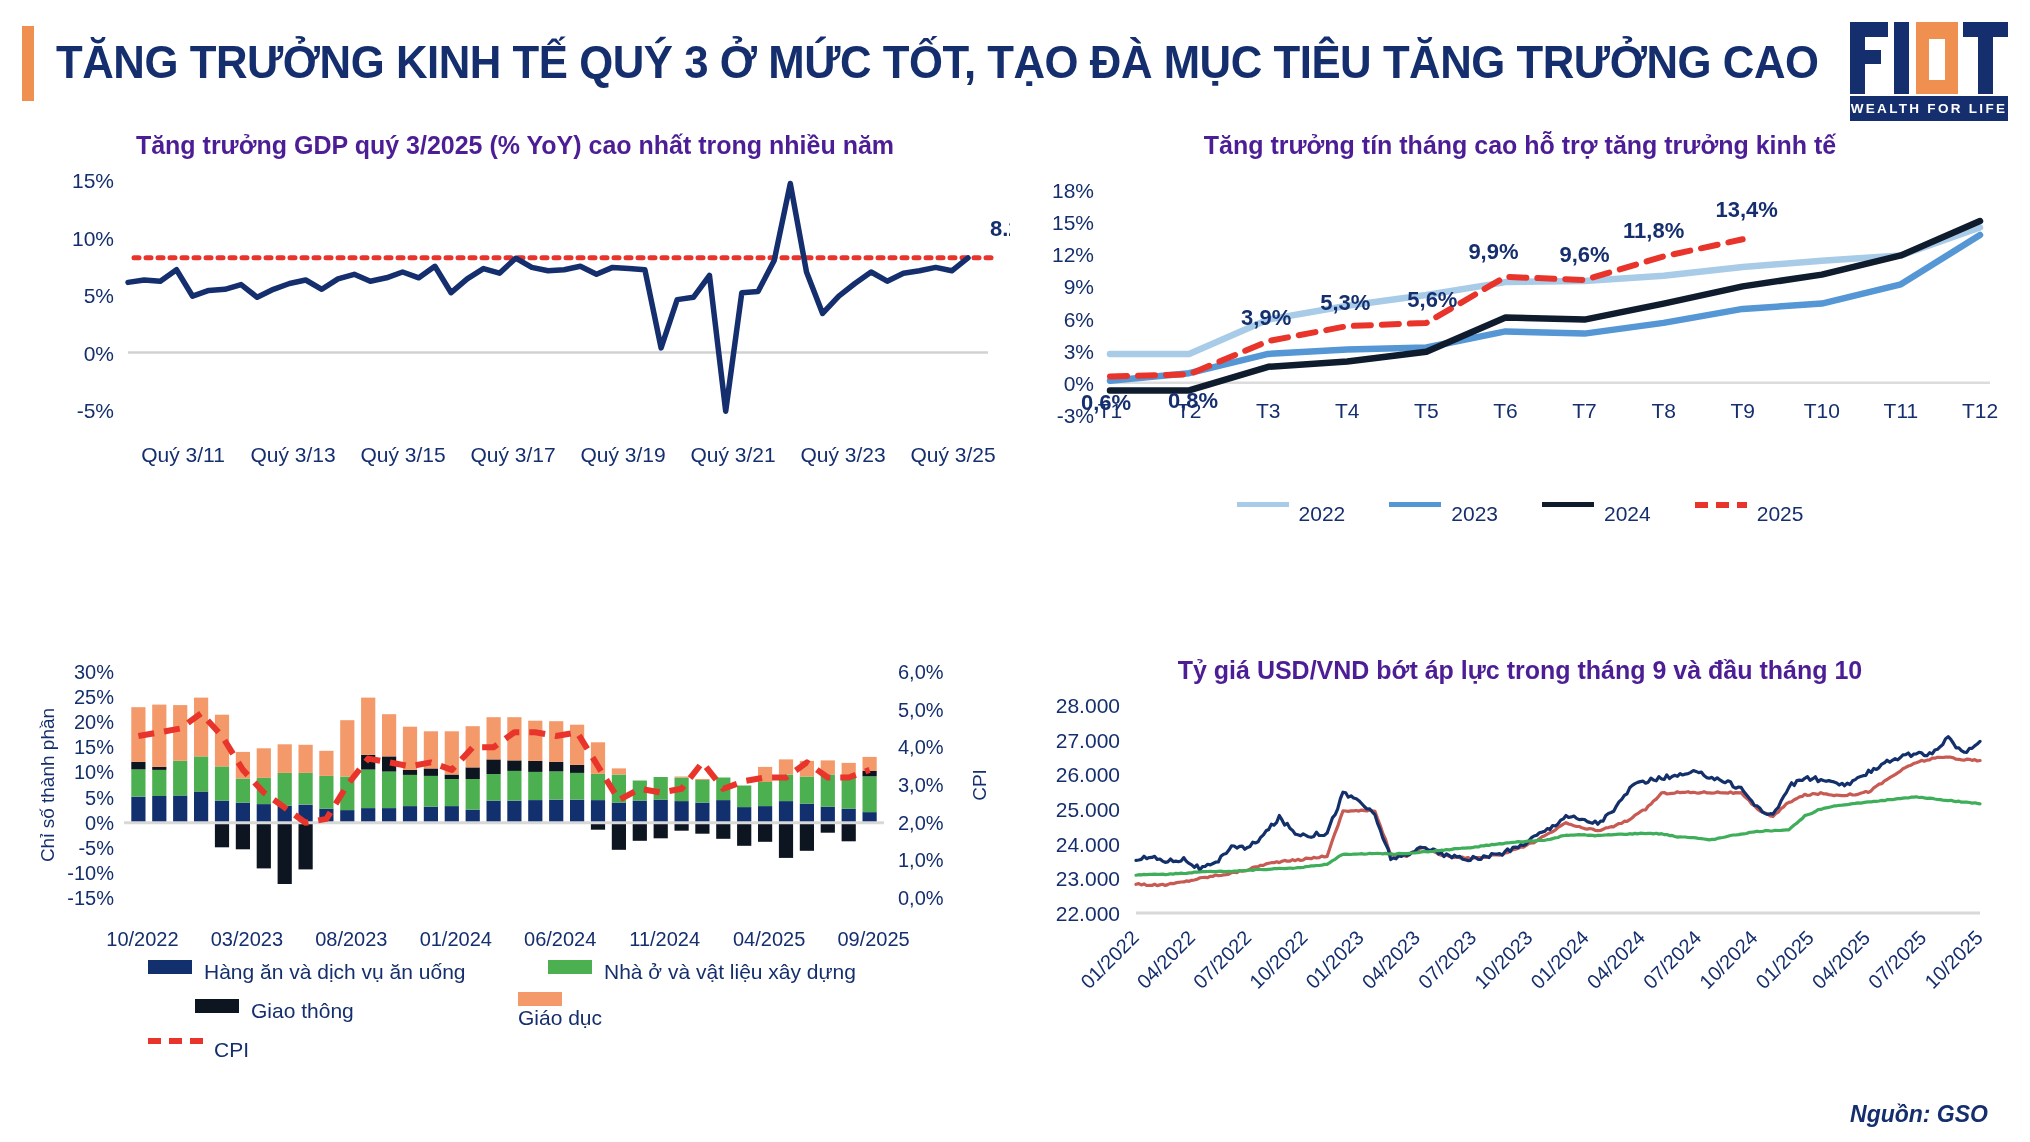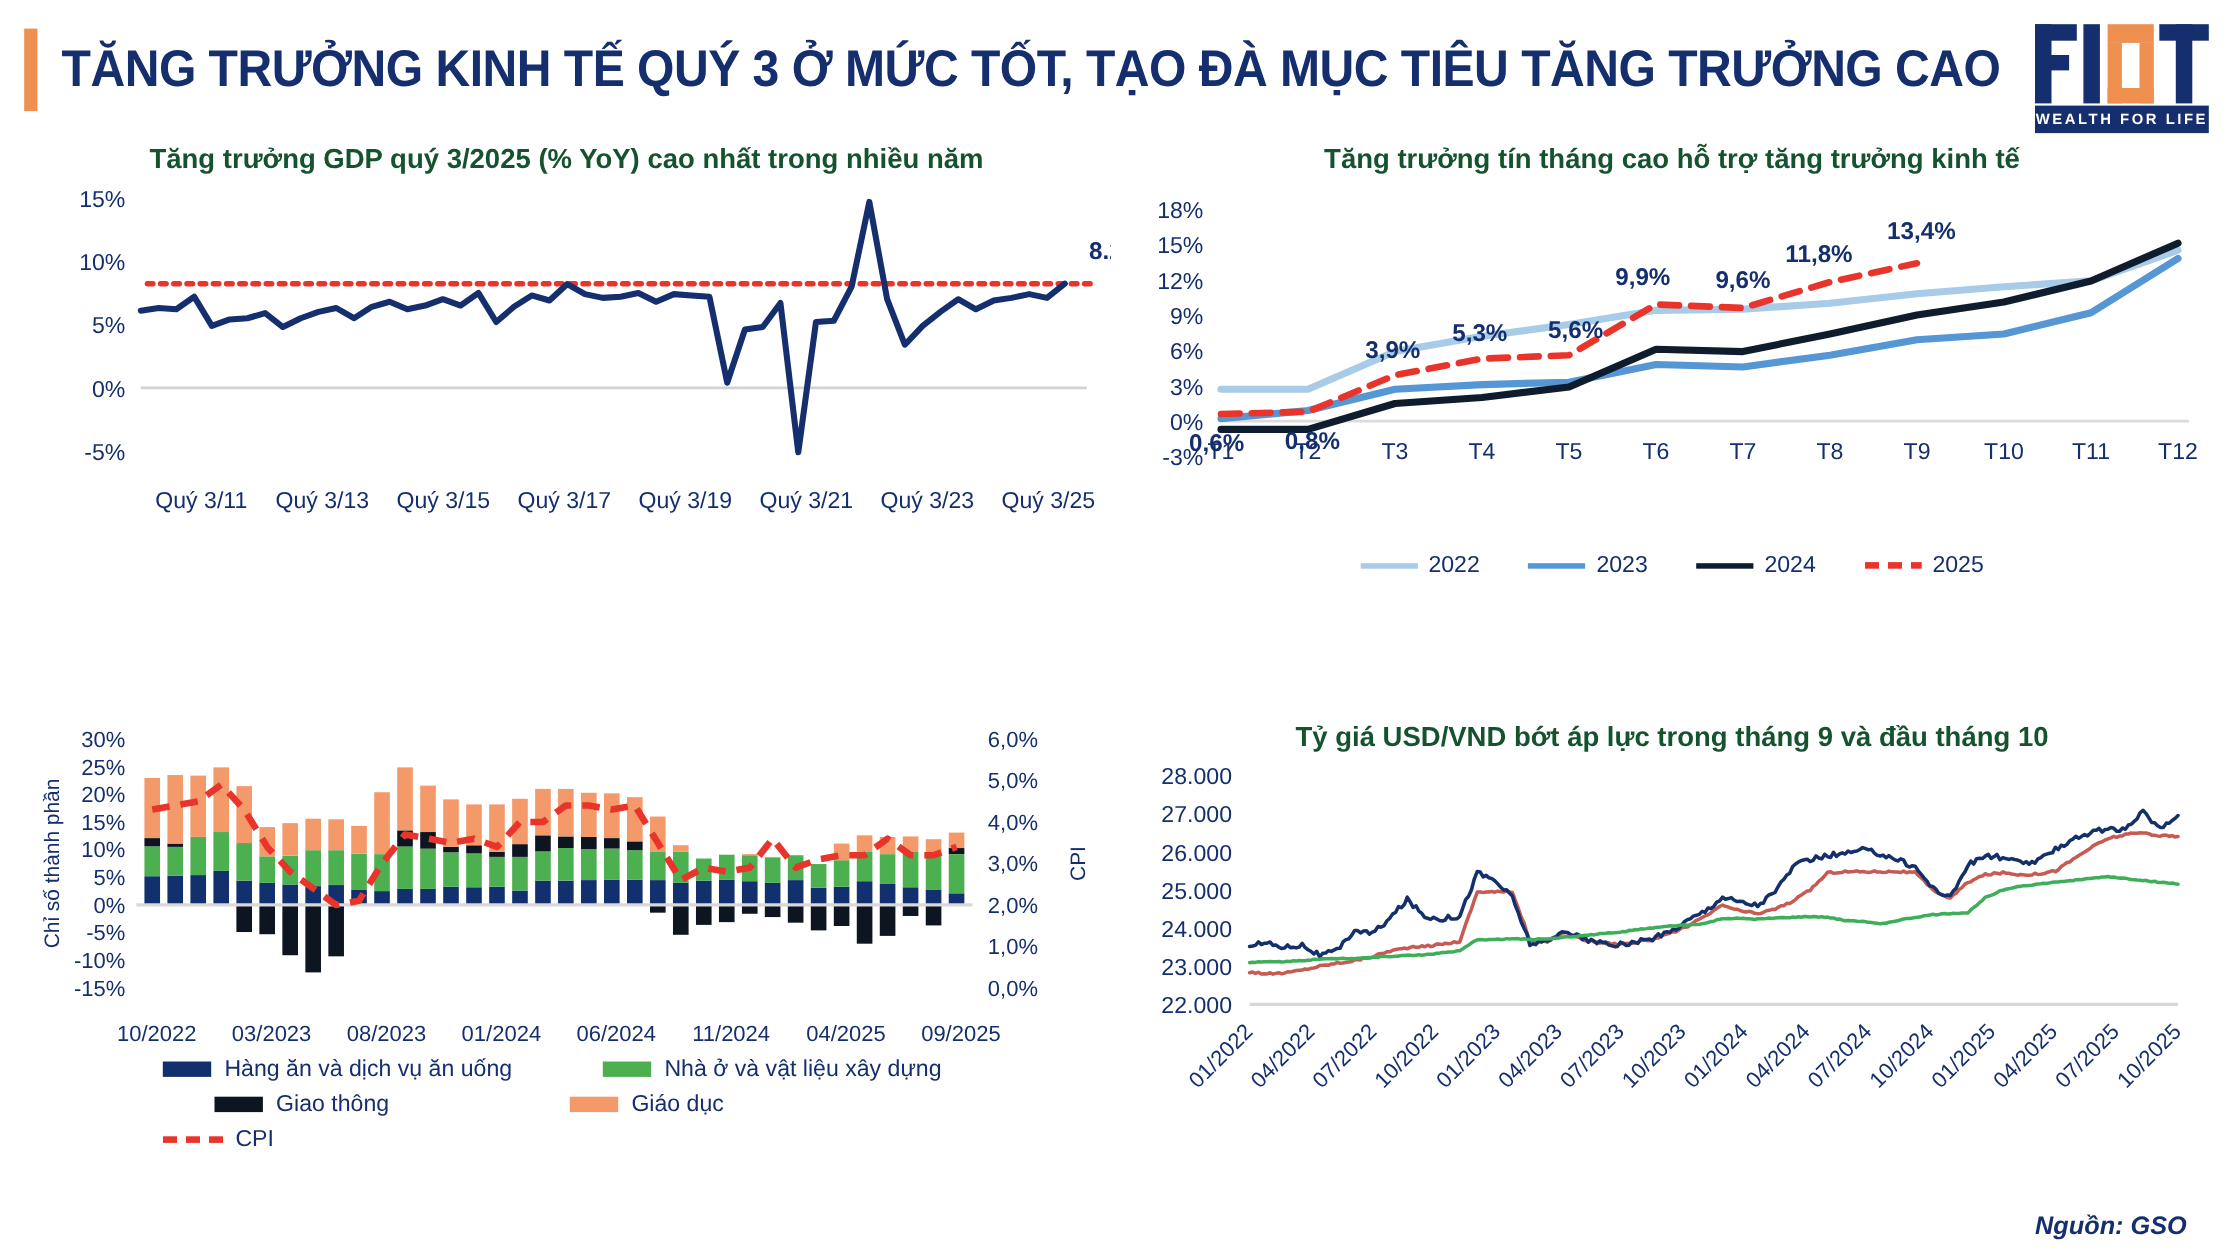--- a/index.html
+++ b/index.html
@@ -26,29 +26,29 @@
   .lg { position:absolute; background:#152f6e; }
   .lgo { position:absolute; background:#ef9050; }
   .logo-tag {
     position:absolute; left:0; top:74px; width:158px; height:25px;
     background:#152f6e; color:#ffffff; font-size:13.5px; font-weight:bold;
     letter-spacing:2.3px; text-align:center; line-height:25px;
   }
   
   .panel { position:absolute; }
   .chart-title {
-    text-align:center; font-size:25px; font-weight:bold; color:#14532d;
+    text-align:center; font-size:25px; font-weight:bold; color:#4c1d95;
     white-space:nowrap;
   }
   .tick { font-size:21px; fill:#152f6e; font-family:"Liberation Sans", sans-serif; }
   .tick-sm { font-size:20px; fill:#152f6e; font-family:"Liberation Sans", sans-serif; }
   .dlabel { font-size:22px; font-weight:bold; fill:#152f6e; font-family:"Liberation Sans", sans-serif; }
   .axtitle { font-size:19px; fill:#152f6e; font-family:"Liberation Sans", sans-serif; }
   .legend-row { display:flex; align-items:center; }
-  .legend-item { display:flex; align-items:center; }
+  .legend-item { display:flex; }
   .legend-label { font-size:21px; color:#152f6e; white-space:nowrap; }
   .swatch { width:44px; height:14px; margin-right:12px; }
   .swatch-line { width:52px; height:5px; margin-right:10px; }
   .dash-swatch { width:52px; height:6px; margin-right:10px;
      background: repeating-linear-gradient(to right,#e8342a 0 13px,transparent 13px 21px); }
   .source {
     position:absolute; right:42px; bottom:14px;
     font-size:23px; font-style:italic; font-weight:bold; color:#152f6e;
   }
 </style>
@@ -340,21 +340,21 @@
         <div class="legend-item" style="width: auto;">
           <span class="swatch" style="background: rgb(76, 175, 80);"></span>
           <span class="legend-label">Nhà ở và vật liệu xây dựng</span>
         </div>
       </div>
       <div class="legend-row" style="margin-bottom: 8px;">
         <div class="legend-item" style="width: 370px; padding-left: 47px;">
           <span class="swatch" style="background: rgb(13, 21, 32);"></span>
           <span class="legend-label">Giao thông</span>
         </div>
-        <div class="legend-item" style="width: auto;">
+        <div class="legend-item" style="width: auto; flex-direction: column;">
           <span class="swatch" style="background: rgb(243, 153, 106);"></span>
           <span class="legend-label">Giáo dục</span>
         </div>
       </div>
       <div class="legend-row" style="margin-bottom: 8px;">
         <div class="legend-item" style="width: 370px;">
           <span class="dash-swatch" style="width: 56px;"></span>
           <span class="legend-label">CPI</span>
         </div>
       </div>

